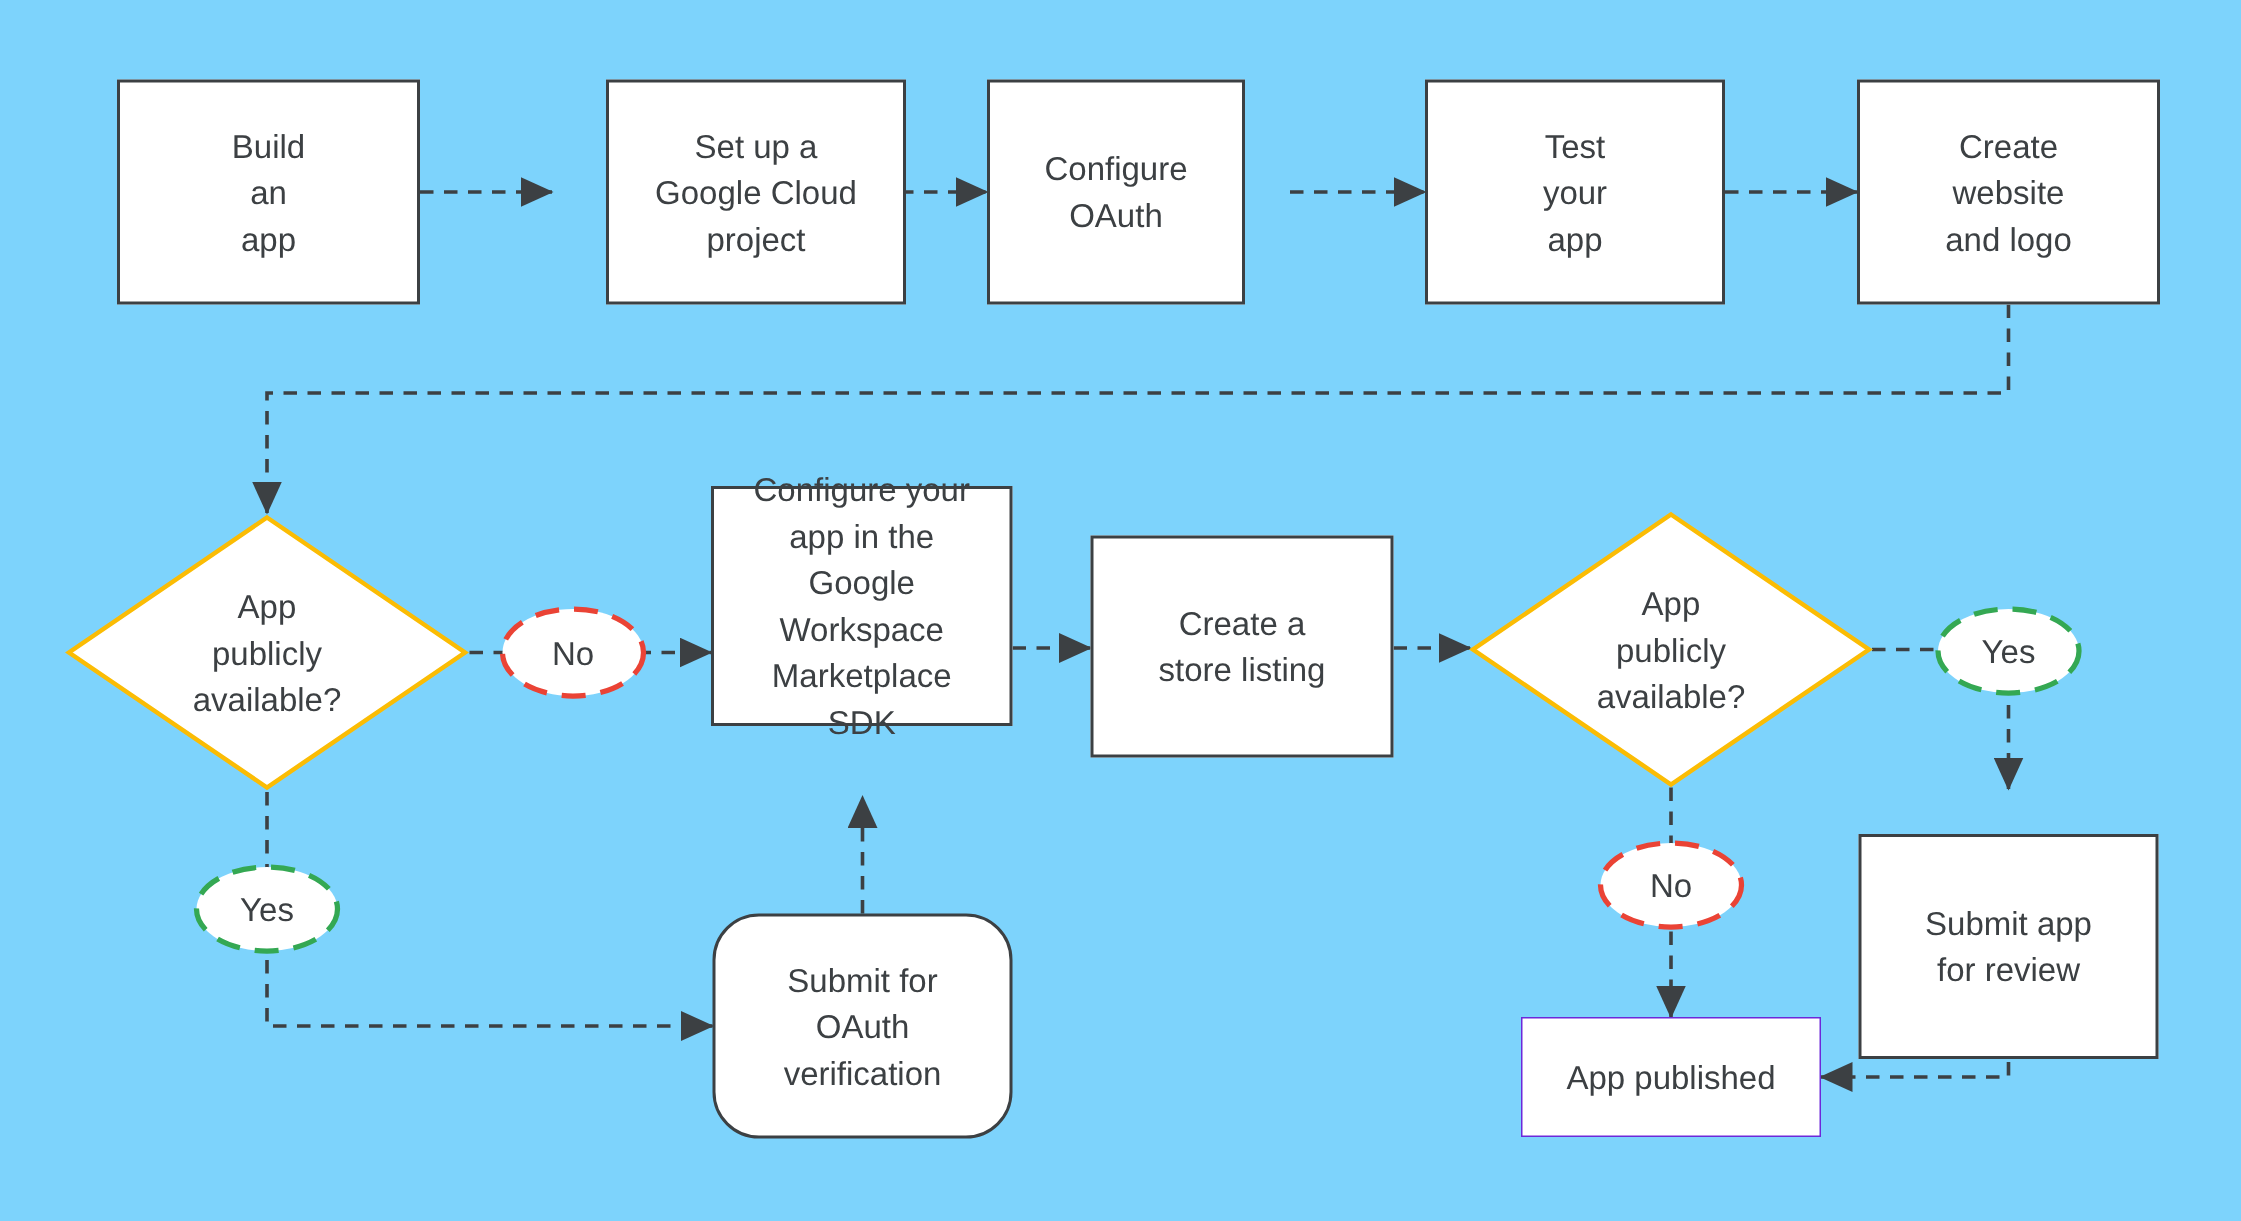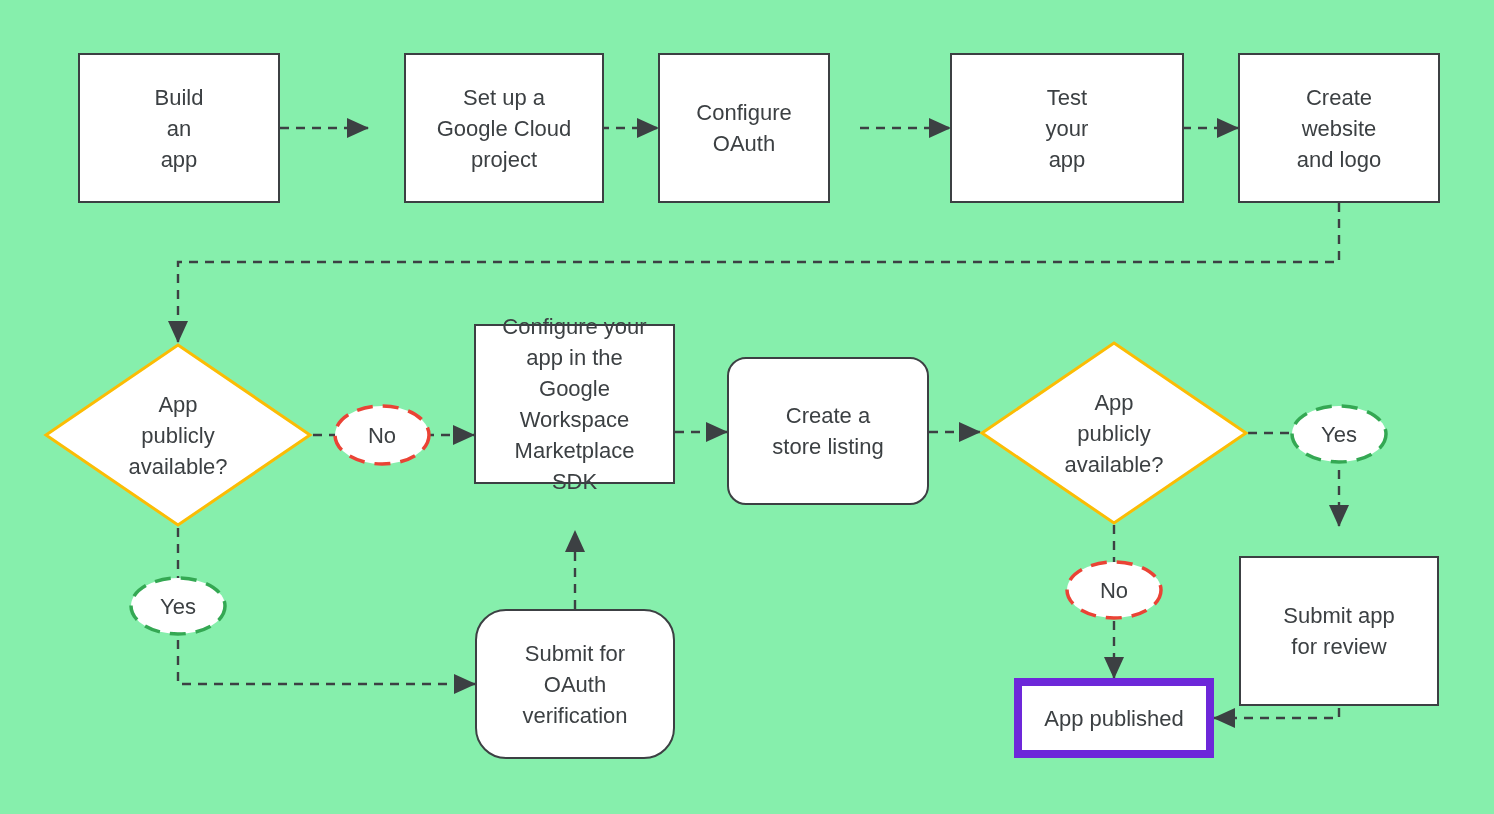--- a/index.html
+++ b/index.html
@@ -4,21 +4,21 @@
 <style>
   html, body {
     margin: 0;
     padding: 0;
     background: #ffffff;
   }
   .canvas {
     position: relative;
     width: 1494px;
     height: 814px;
-    background: #86efac;
+    background: #7dd3fc;
     font-family: "Liberation Sans", sans-serif;
     color: #3c4043;
     overflow: hidden;
   }
   svg.connectors {
     position: absolute;
     left: 0; top: 0;
     width: 1494px;
     height: 814px;
   }
@@ -42,21 +42,21 @@
     white-space: pre-line;
     font-size: 22px;
     line-height: 31px;
     color: #3c4043;
   }
   .rect {
     background: #ffffff;
     border: 2.5px solid #3c4043;
   }
   .rect.published {
-    border: 8px solid #6d28d9;
+    border: 1px solid #6d28d9;
   }
   .shape-node svg {
     position: absolute;
     left: 0; top: 0;
     width: 100%;
     height: 100%;
   }
 </style>
 </head>
 <body>
@@ -94,21 +94,21 @@
     <span class="lbl">Set up a
 Google Cloud
 project</span>
   </div>
 
   <div class="node rect" style="left:658px; top:53px; width:172px; height:150px;">
     <span class="lbl">Configure
 OAuth</span>
   </div>
 
-  <div class="node rect" style="left:950px; top:53px; width:234px; height:150px;">
+  <div class="node rect" style="left:950px; top:53px; width:200px; height:150px;">
     <span class="lbl">Test
 your
 app</span>
   </div>
 
   <div class="node rect" style="left:1238px; top:53px; width:202px; height:150px;">
     <span class="lbl">Create
 website
 and logo</span>
   </div>
@@ -144,21 +144,21 @@
 Marketplace
 SDK</span>
   </div>
 
   <div class="node rect" style="left:475px; top:609px; width:200px; height:150px;border-radius:31px;">
     <span class="lbl">Submit for
 OAuth
 verification</span>
   </div>
 
-  <div class="node rect" style="left:727px; top:357px; width:202px; height:148px;border-radius:19px;">
+  <div class="node rect" style="left:727px; top:357px; width:202px; height:148px;">
     <span class="lbl">Create a
 store listing</span>
   </div>
 
   <div class="node shape-node" style="left:979px; top:340px; width:270px; height:186px;">
     <svg viewBox="0 0 270 186" preserveAspectRatio="none">
       <polygon points="135,3 267,93 135,183 3,93" fill="#ffffff" stroke="#fbbc04" stroke-width="3"></polygon>
     </svg>
     <span class="lbl">App
 publicly

